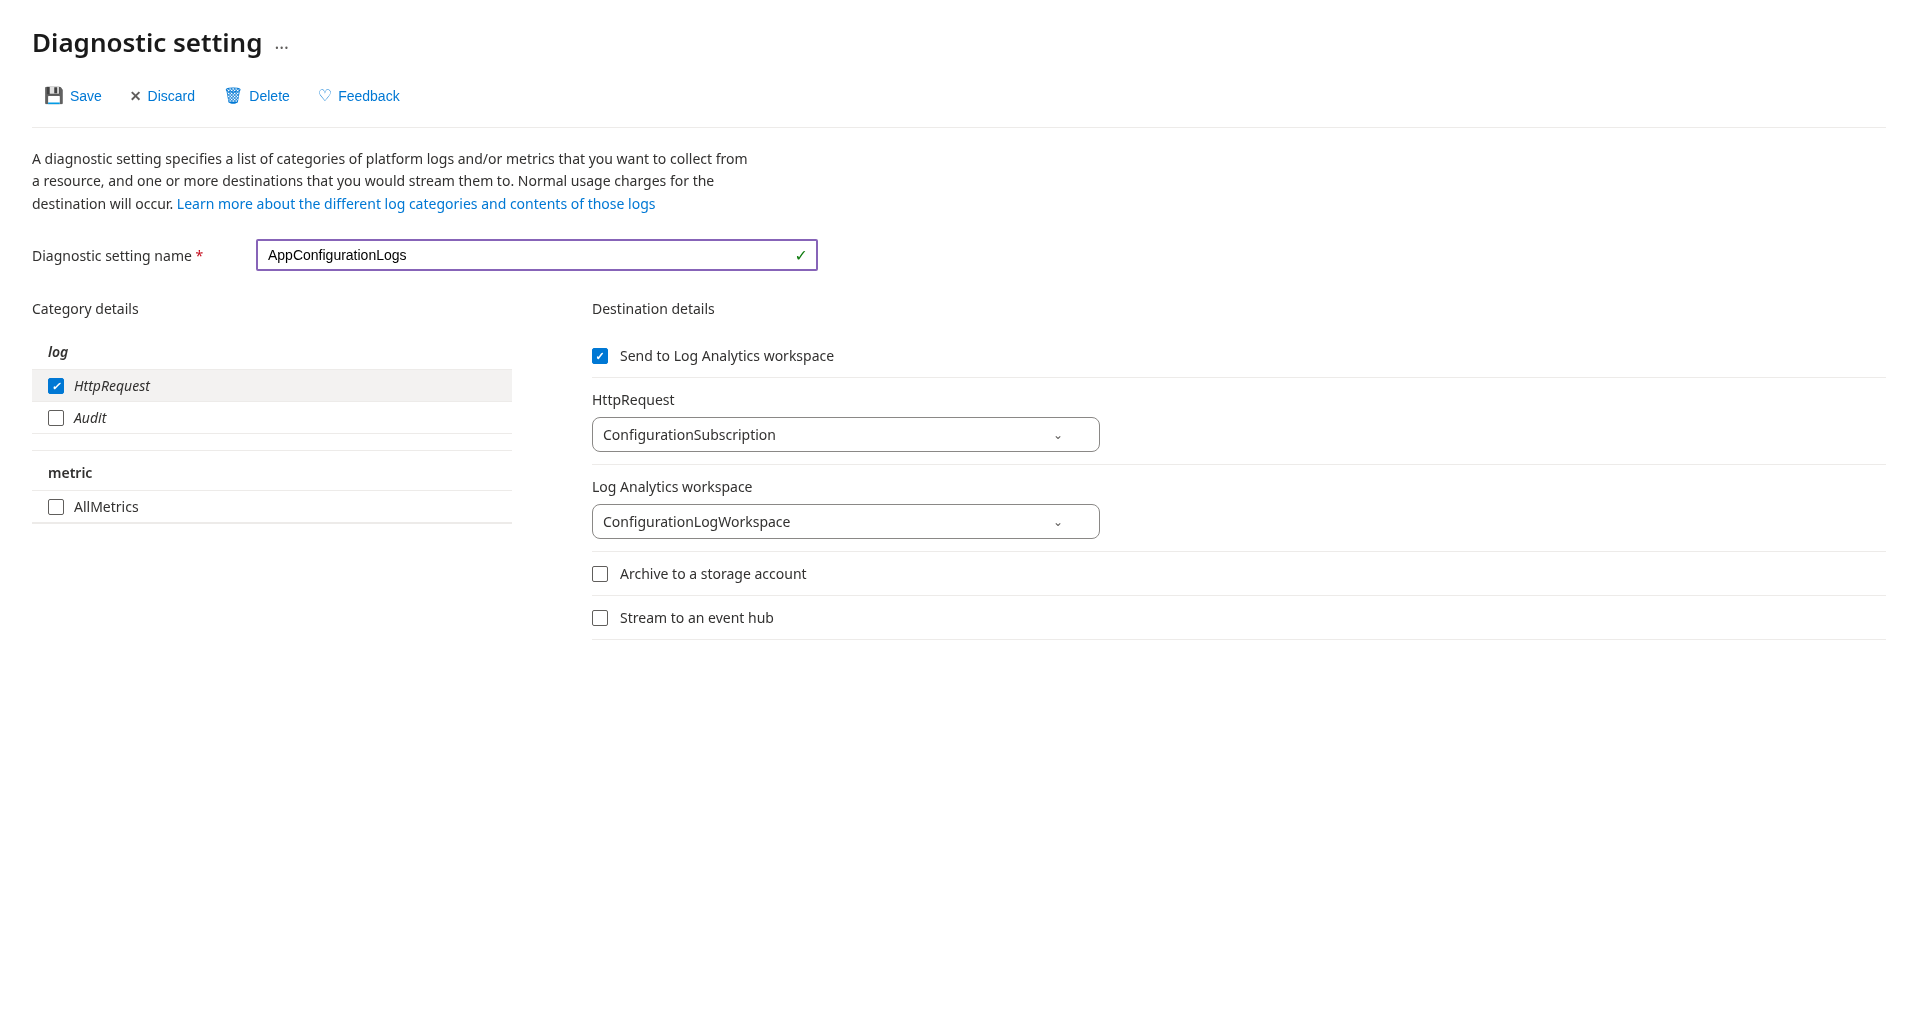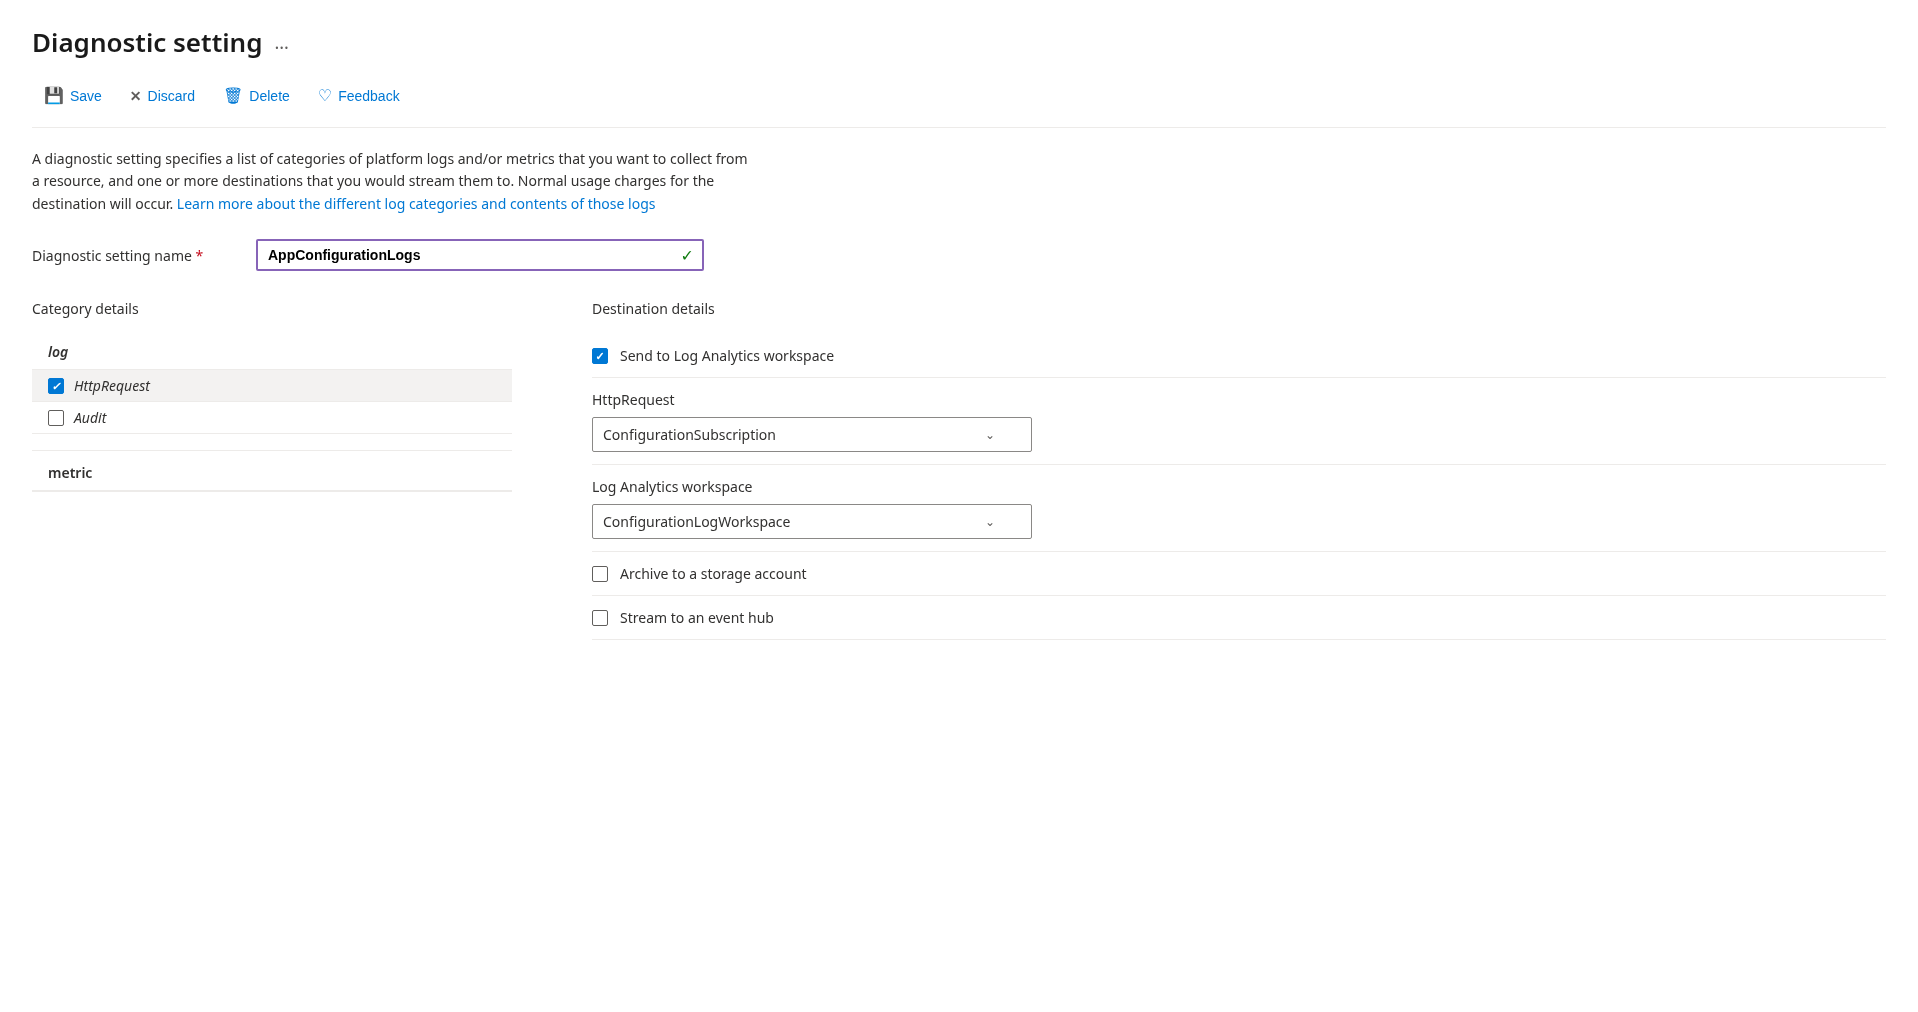--- a/index.html
+++ b/index.html
@@ -63,28 +63,27 @@
       margin-bottom: 28px;
     }
     .field-label {
       font-size: 14px;
       font-weight: 400;
       color: #323130;
       min-width: 200px;
     }
     .required { color: #c50f1f; }
     .text-input {
-      width: 448px;
+      width: 562px;
       padding: 6px 32px 6px 10px;
       border: 2px solid #8764b8;
       border-radius: 2px;
       font-size: 14px;
       outline: none;
       position: relative;
-      font-weight: bold;
     }
     .input-wrapper {
       position: relative;
       display: inline-block;
     }
     .input-check {
       position: absolute;
       right: 10px;
       top: 50%;
       transform: translateY(-50%);
@@ -171,24 +170,24 @@
     .sub-section {
       padding: 12px 0;
       border-bottom: 1px solid #edebe9;
     }
     .sub-label {
       font-size: 14px;
       color: #323130;
       margin-bottom: 8px;
     }
     .select-box {
-      width: 440px;
+      width: 508px;
       padding: 7px 36px 7px 10px;
       border: 1px solid #8a8886;
-      border-radius: 2px;
+      border-radius: 8px;
       font-size: 14px;
       background: #fff;
       cursor: pointer;
       position: relative;
       display: flex;
       align-items: center;
       justify-content: space-between;
     }
     .select-box .chevron {
       color: #605e5c;
@@ -263,20 +262,24 @@
       <div class="category-item">
         <div class="checkbox"></div>
         <span>Audit</span>
       </div>
     </div>
 
     <hr class="category-divider" style="margin: 0 0 4px 0; border-top: 1px solid #edebe9;">
 
     <div class="metric-section">
       <div class="metric-header">metric</div>
+      <div class="category-item">
+        <div class="checkbox"></div>
+        <span>AllMetrics</span>
+      </div>
     </div>
     <hr style="border: none; border-top: 1px solid #edebe9; margin-top: 0;">
   </div>
 
   <div class="col-right">
     <div class="section-title">Destination details</div>
 
     <div class="destination-item">
       <div class="checkbox checked"></div>
       <span class="dest-label">Send to Log Analytics workspace</span>

